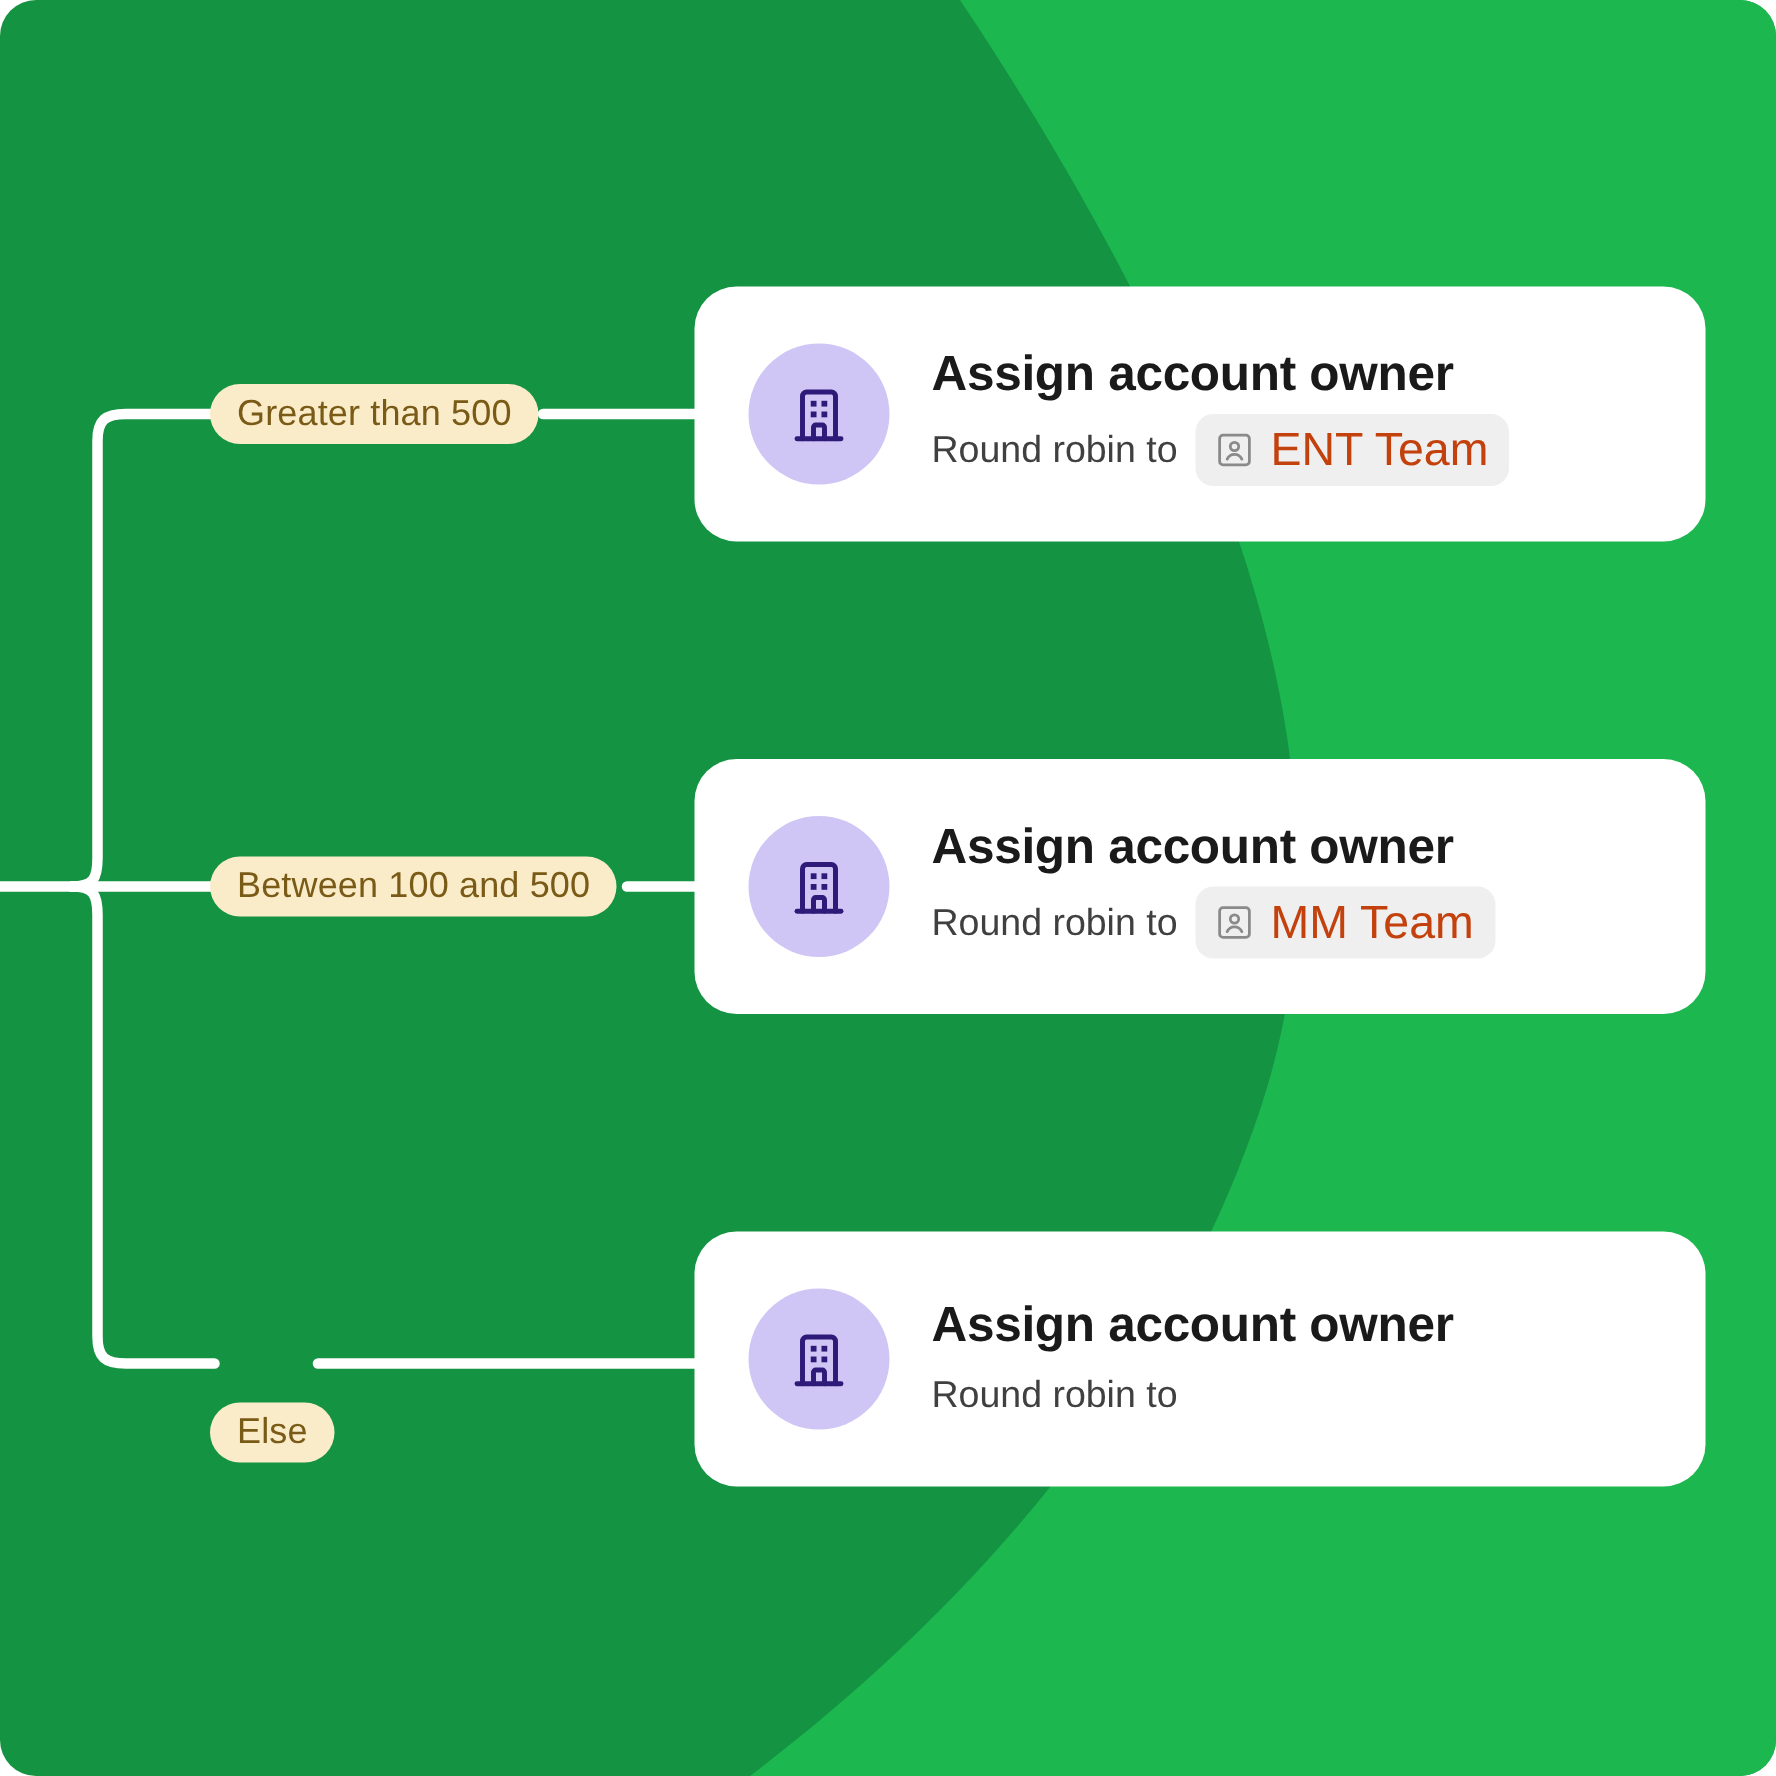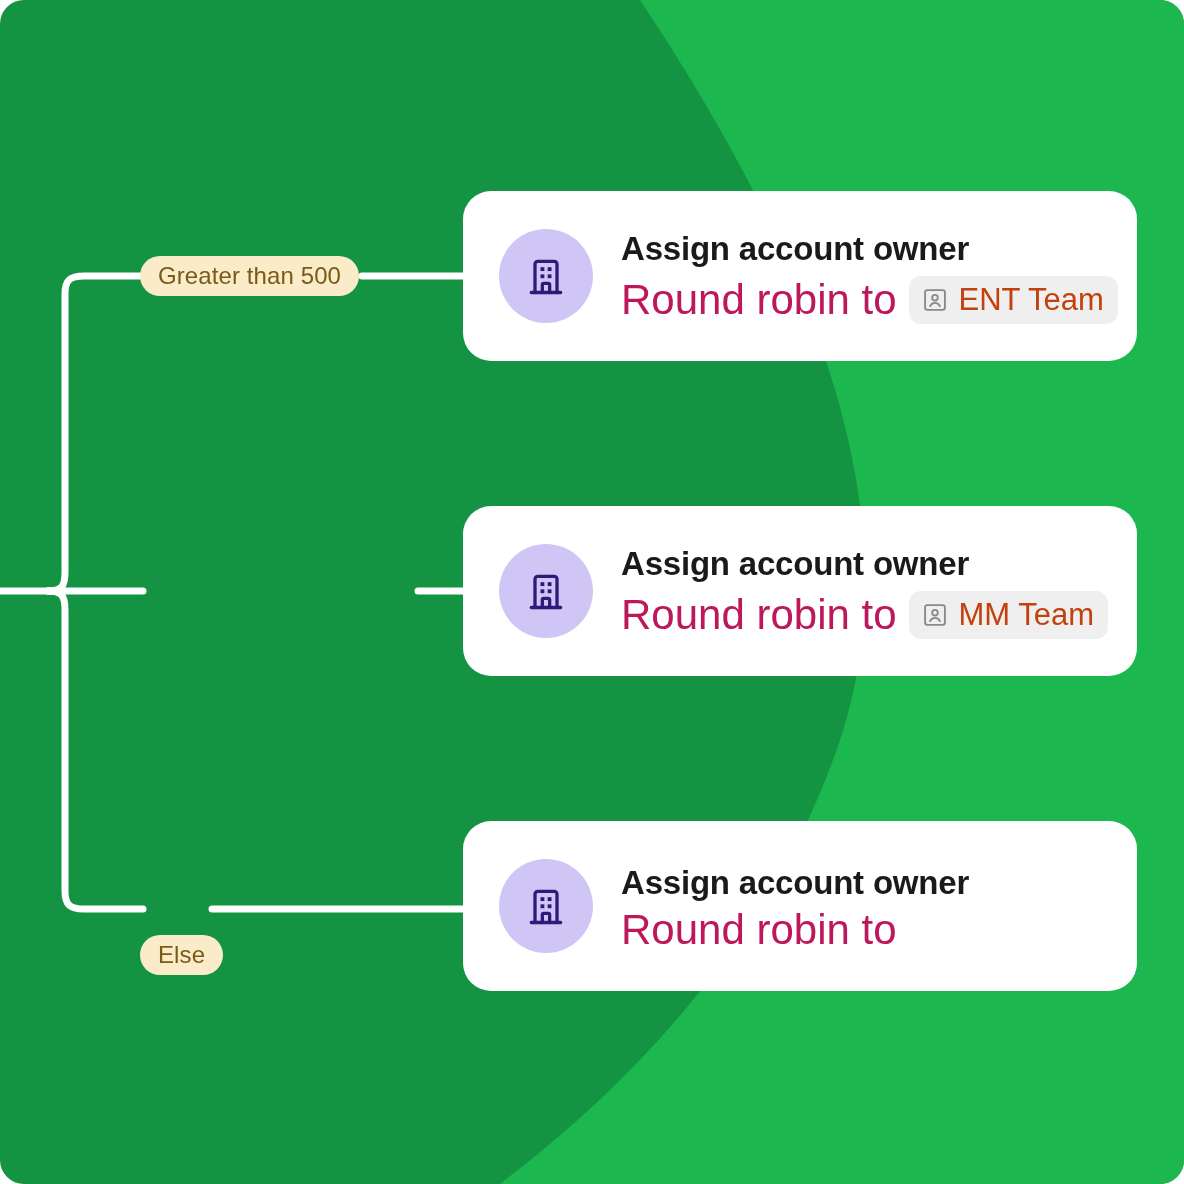--- a/index.html
+++ b/index.html
@@ -99,22 +99,22 @@
     letter-spacing: -0.2px;
     white-space: nowrap;
   }
   .card-subline {
     display: flex;
     align-items: center;
     gap: 12px;
     margin-top: 4px;
   }
   .card-sub-text {
-    font-size: 42px;
-    color: #be185d;
+    font-size: 25px;
+    color: #404040;
     line-height: 40px;
     white-space: nowrap;
   }
   .team-tag {
     display: inline-flex;
     align-items: center;
     gap: 10px;
     background: #EFEFEF;
     border-radius: 12px;
     padding: 5px 14px 5px 12px;
@@ -151,20 +151,21 @@
 
       <path d="M 48 591 C 62 591 65 596 65 610 L 65 891 C 65 905 70 909 84 909 L 143 909"></path>
 
       <path d="M 362 276 L 467 276"></path>
       <path d="M 418 591 L 467 591"></path>
       <path d="M 212 909 L 467 909"></path>
     </g>
   </svg>
 
   <div class="pill" id="pill-0">Greater than 500</div>
+  <div class="pill" id="pill-1">Between 100 and 500</div>
   <div class="pill" id="pill-2">Else</div>
 
   <div class="card" id="card-0">
     <div class="card-avatar">
       <span>
         <svg class="icon-building" width="44" height="44" viewBox="0 0 24 24" fill="none" stroke="#2E1A78" stroke-width="1.8" stroke-linecap="round" stroke-linejoin="round">
           <path d="M6 21V5.5A1.5 1.5 0 0 1 7.5 4h9A1.5 1.5 0 0 1 18 5.5V21"></path>
           <path d="M4 21h16"></path>
           <path d="M10 21v-4.2a.8.8 0 0 1 .8-.8h2.4a.8.8 0 0 1 .8.8V21"></path>
           <rect x="9" y="7.2" width="2.1" height="2.1" fill="#2E1A78" stroke="none"></rect>

